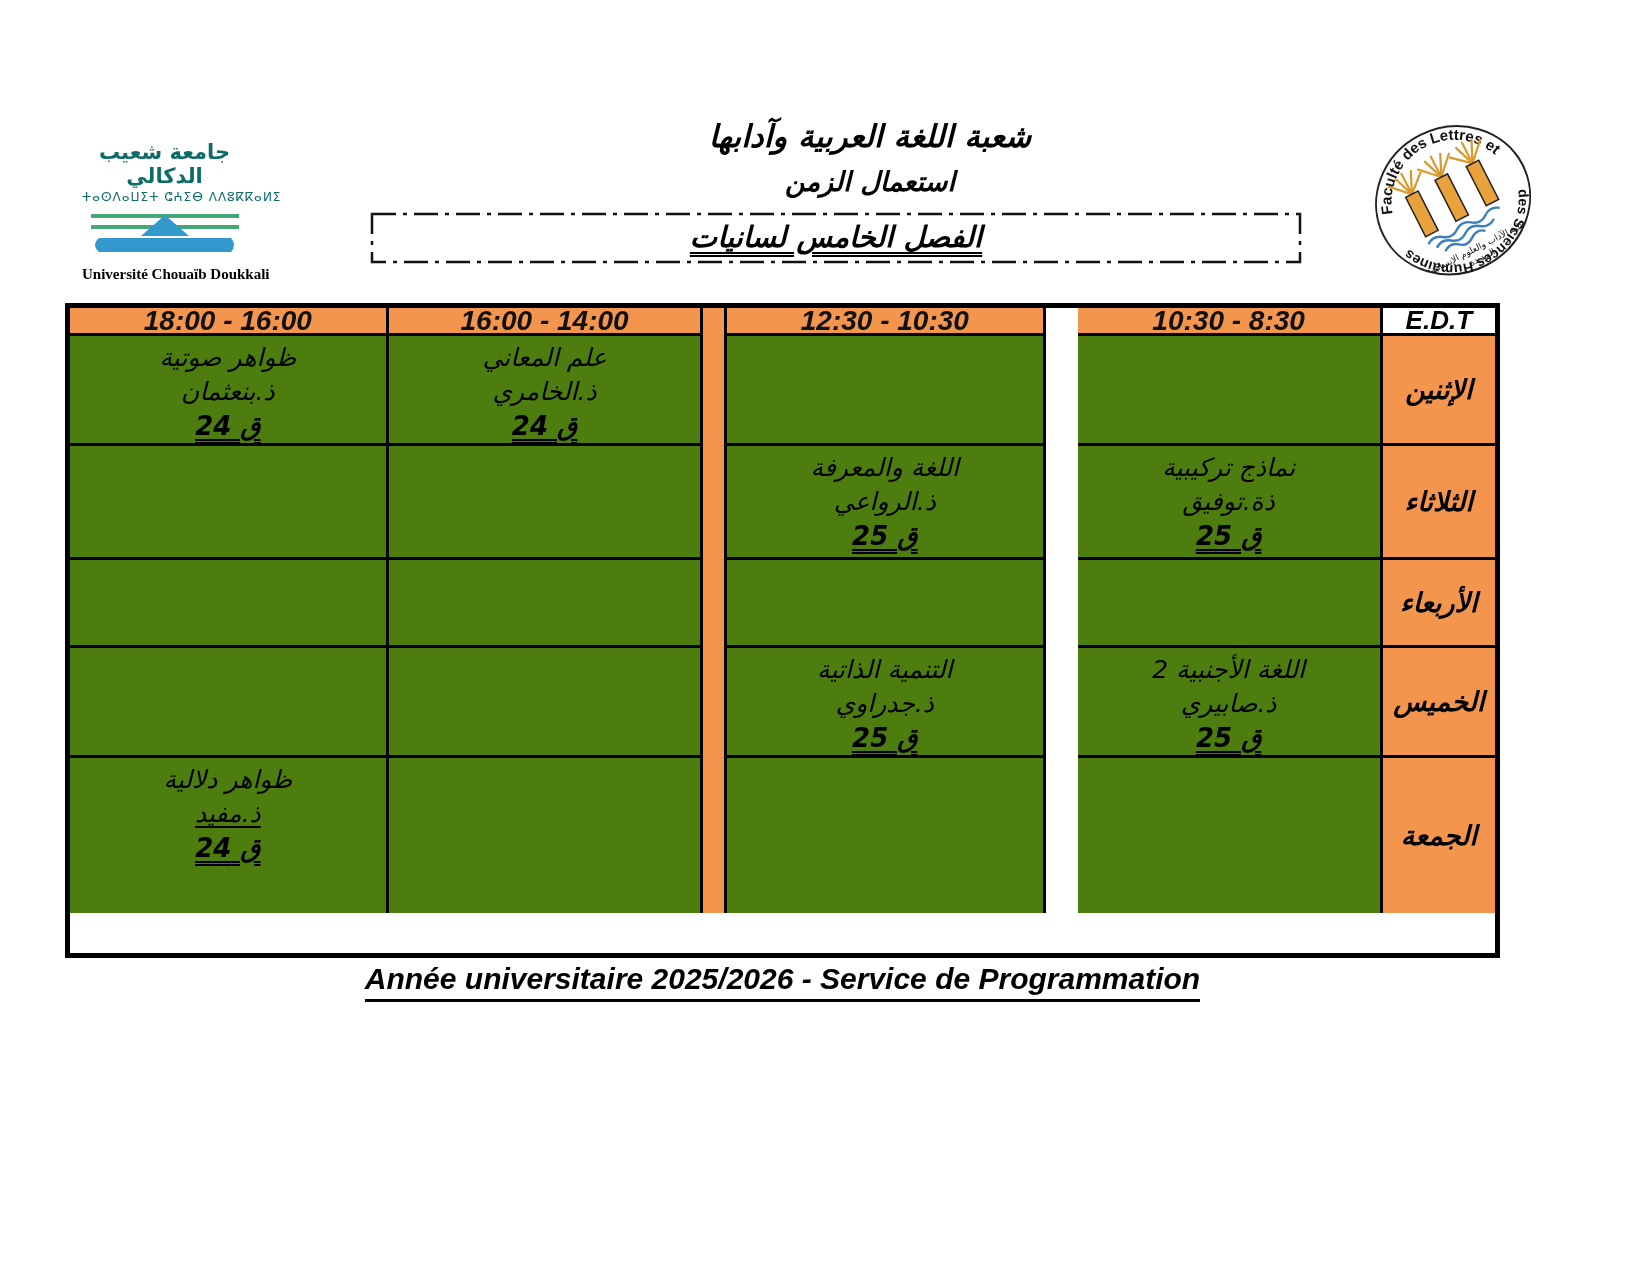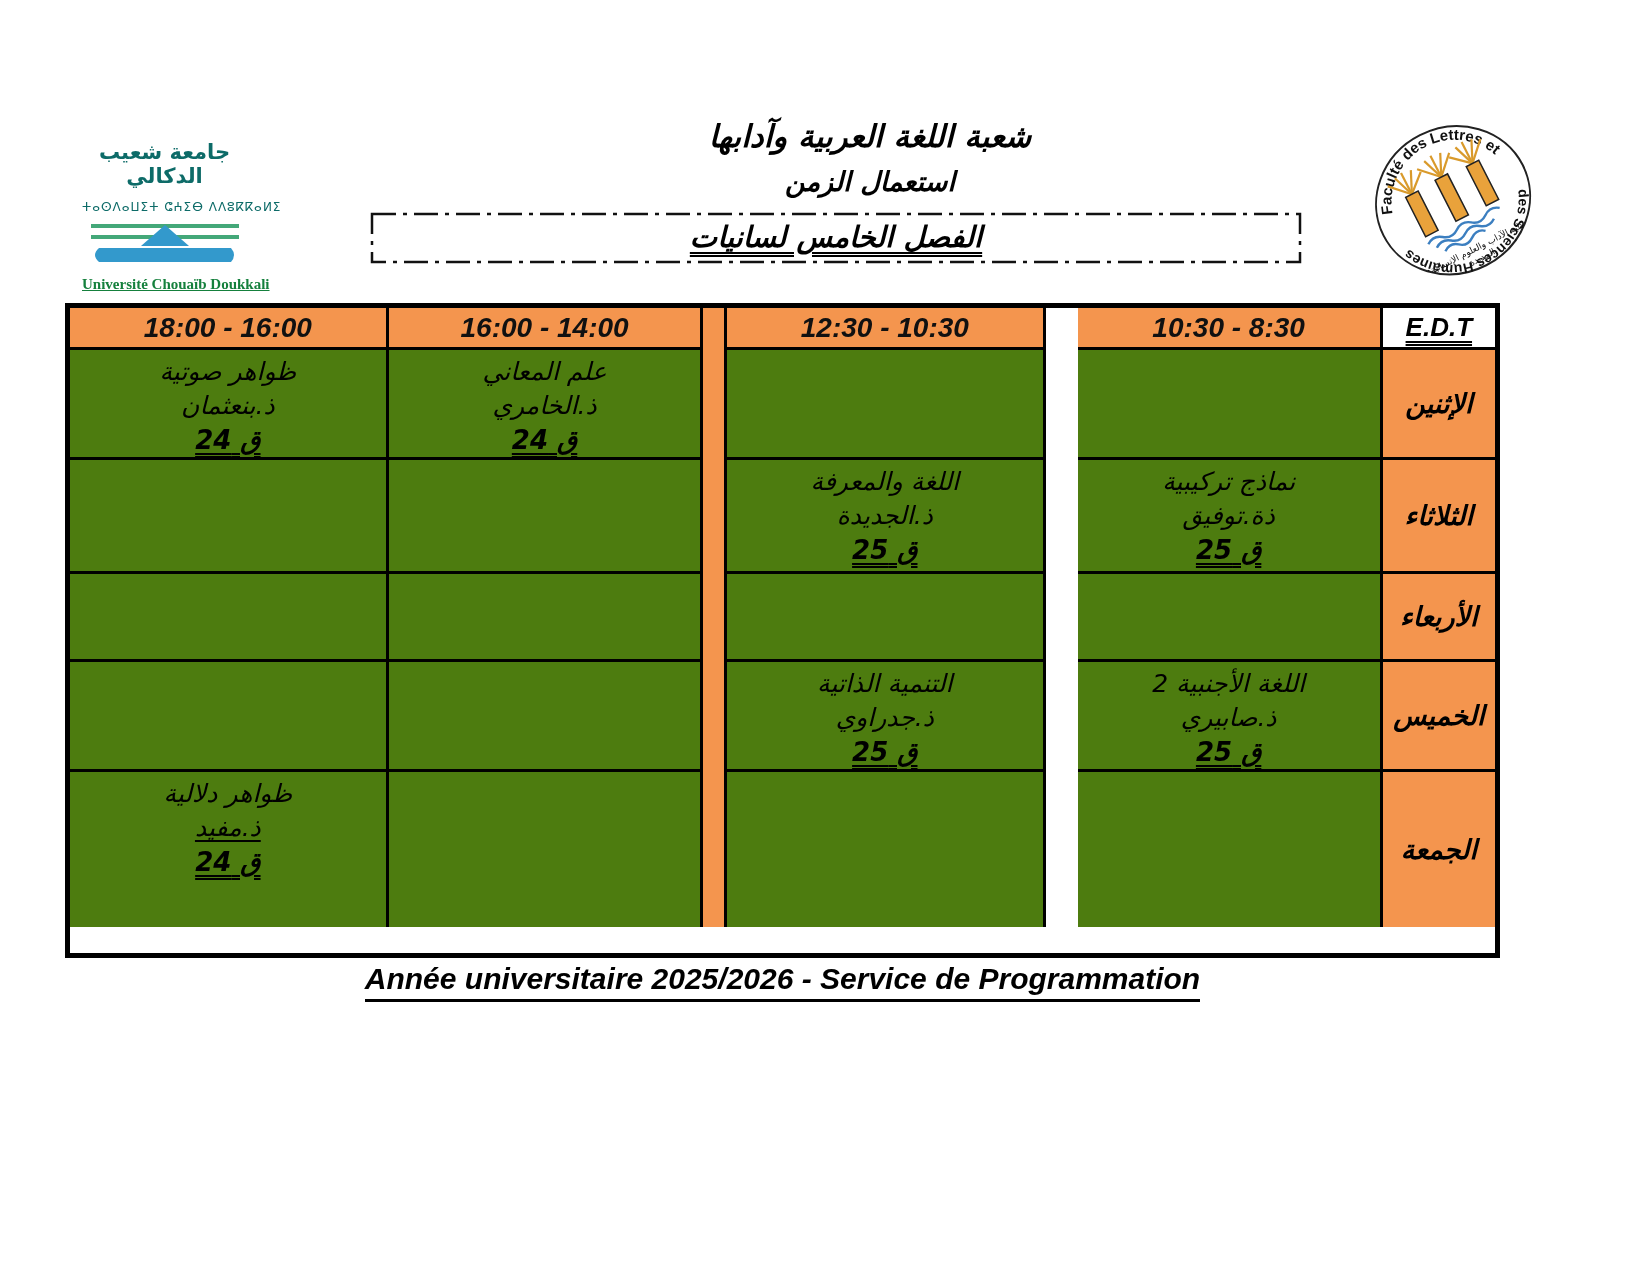--- a/index.html
+++ b/index.html
@@ -15,31 +15,31 @@
   .t2 { font: bold italic 27px "DejaVu Sans", sans-serif; }
   .title-box { position:absolute; left:370px; top:212px; width:932px; height:52px; }
   .title-box svg { position:absolute; inset:0; }
   .t3 { position:absolute; left:0; top:8px; width:100%; text-align:center;
         font: bold italic 29px "DejaVu Sans", sans-serif; direction:rtl;
         text-decoration: underline double; text-decoration-thickness:2px; text-underline-offset:5px; }
 
   
   .uni-logo { position:absolute; left:82px; top:140px; width:165px; text-align:center; }
   .uni-ar  { font: bold 21px "DejaVu Sans", sans-serif; color:#0d6b68; direction:rtl; }
-  .uni-tif { font: 12px "DejaVu Sans", sans-serif; color:#0d6b68; letter-spacing:1px; margin-top:12px; white-space:nowrap; }
+  .uni-tif { font: 12px "DejaVu Sans", sans-serif; color:#0d6b68; letter-spacing:1px; margin-top:2px; white-space:nowrap; }
   .uni-mark { margin-top:4px; }
-  .uni-fr  { font: bold 15px "Liberation Serif", serif; color:#15803d; margin-top:2px; white-space:nowrap;text-decoration:underline; }
+  .uni-fr  { font: bold 15px "Liberation Serif", serif; color:#000000; margin-top:2px; white-space:nowrap; }
 
   
   .seal { position:absolute; left:1368px; top:116px; width:172px; height:172px; transform:rotate(-27deg); }
 
   
   .tt { position:absolute; left:65px; top:303px; width:1435px; height:655px; border:5px solid #000; background:#fff; }
   .row { display:flex; width:100%; }
-  .row-head           { height:42px; }
+  .row-head           { height:28px; }
   .row:nth-child(2)   { height:110px; }
   .row:nth-child(3)   { height:114px; }
   .row:nth-child(4)   { height:88px; }
   .row:nth-child(5)   { height:110px; }
   .row:nth-child(6)   { height:155px; }
   .cell { border-right:3px solid #000; border-bottom:3px solid #000; height:100%; }
   .row:last-child .cell { border-bottom:none; }
   .c1 { width:326px; } .c2 { width:322px; }
   .divider { width:24px; border-bottom:none !important; background:var(--orange); }
   .c3 { width:326px; } .c4 { width:312px;margin-left:32px; }
@@ -204,21 +204,21 @@
           <div class="si">
         <div class="course"></div>
         <div class="teacher"></div>
         <div class="room"></div>
       </div>
         </div>
       <div class="cell divider"></div>
       <div class="cell c3 slot">
           <div class="si">
         <div class="course">اللغة والمعرفة</div>
-        <div class="teacher">ذ.الجديدة</div>
+        <div class="teacher">ذ.الرواعي</div>
         <div class="room">ق 25</div>
       </div>
         </div>
       <div class="cell c4 slot">
           <div class="si">
         <div class="course">نماذج تركيبية</div>
         <div class="teacher">ذة.توفيق</div>
         <div class="room">ق 25</div>
       </div>
         </div>

